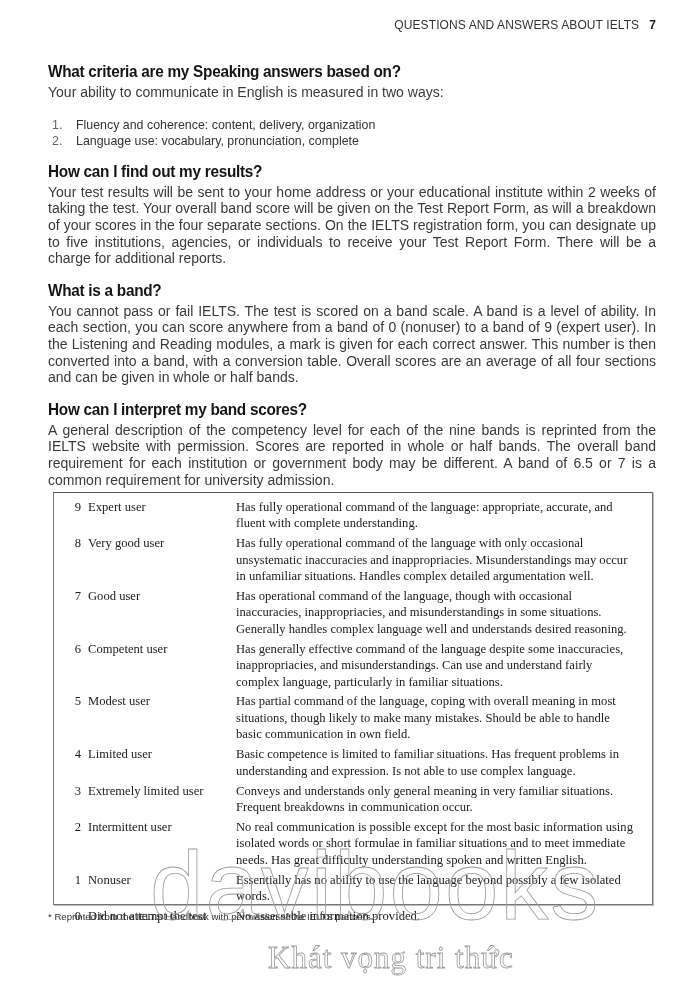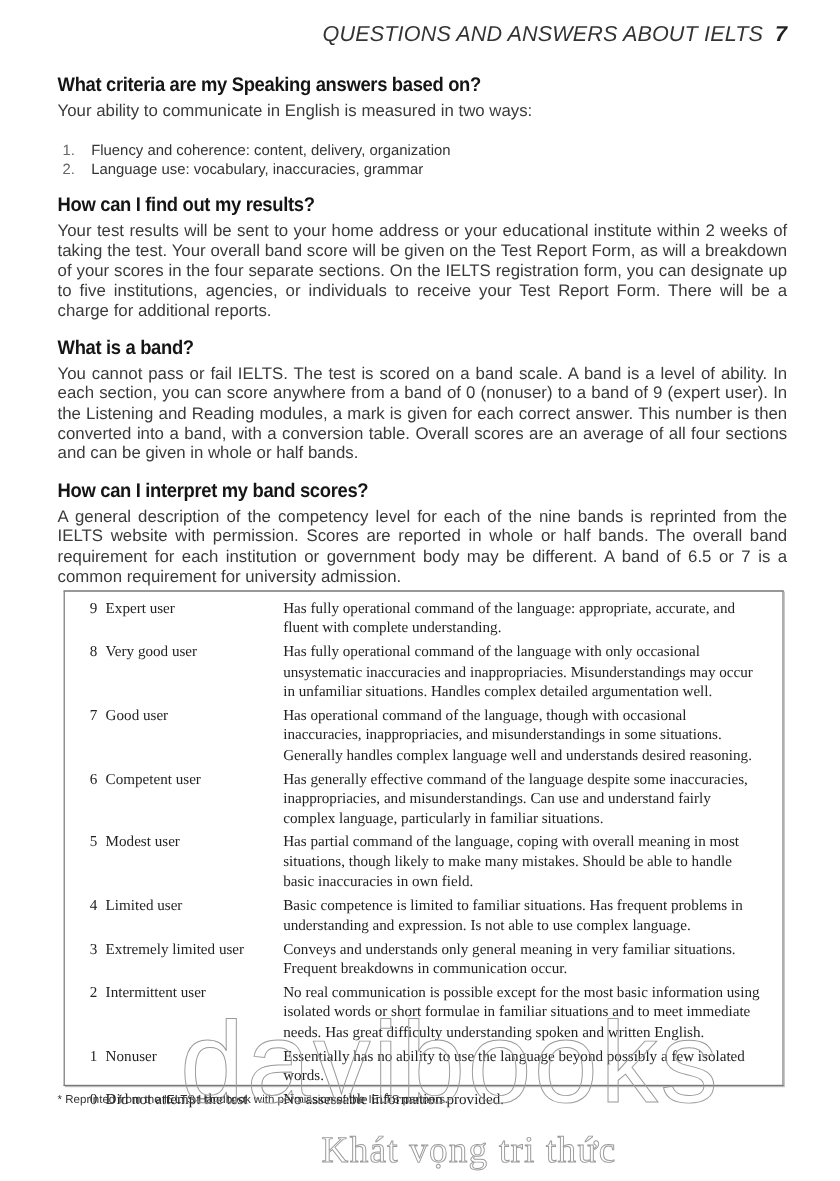--- a/index.html
+++ b/index.html
@@ -3,23 +3,22 @@
   <meta charset="utf-8">
   <style>
     html, body { margin: 0; padding: 0; }
     body {
       width: 700px; height: 984px; background: #ffffff; position: relative; overflow: hidden;
       color: #2a2a2a;
     }
     .page { position: absolute; left: 0; top: 0; width: 700px; height: 984px; }
     .running-head {
       position: absolute; top: 18px; right: 44px;
-      font-family: "Liberation Sans", sans-serif; font-size: 18px; color: #333;
+      font-family: "Liberation Sans", sans-serif; font-size: 12px; color: #333;
       letter-spacing: 0.1px;
-      font-style: italic;
     }
     .running-head .pg { font-weight: bold; margin-left: 10px; color: #222; }
     .content { position: absolute; left: 48px; top: 62px; width: 608px; }
     h2 {
       font-family: "Liberation Sans", sans-serif; font-weight: bold; font-size: 16.5px;
       color: #151515; margin: 0 0 3px 0; letter-spacing: -0.3px;
       transform: scaleX(0.93); transform-origin: left center;
       white-space: nowrap;
     }
     p.body {
@@ -78,21 +77,21 @@
     <div class="sec sec1">
       <h2>What criteria are my Speaking answers based on?</h2>
       <p class="body">Your ability to communicate in English is measured in two ways:</p>
       <ol class="crit">
         <li>
           <span class="n">1.</span>
           <span>Fluency and coherence: content, delivery, organization</span>
         </li>
         <li>
           <span class="n">2.</span>
-          <span>Language use: vocabulary, inaccuracies, grammar</span>
+          <span>Language use: vocabulary, pronunciation, complete</span>
         </li>
       </ol>
     </div>
 
     <div class="sec">
       <h2>How can I find out my results?</h2>
       <p class="body">Your test results will be sent to your home address or your educational institute within 2 weeks of taking the test. Your overall band score will be given on the Test Report Form, as will a breakdown of your scores in the four separate sections. On the IELTS registration form, you can designate up to five institutions, agencies, or individuals to receive your Test Report Form. There will be a charge for additional reports.</p>
     </div>
 
     <div class="sec">
@@ -124,21 +123,21 @@
           <span class="desc">Has operational command of the language, though with occasional inaccuracies, inappropriacies, and misunderstandings in some situations. Generally handles complex language well and understands desired reasoning.</span>
         </div>
       <div class="band-row">
           <span class="num">6</span>
           <span class="lbl">Competent user</span>
           <span class="desc">Has generally effective command of the language despite some inaccuracies, inappropriacies, and misunderstandings. Can use and understand fairly complex language, particularly in familiar situations.</span>
         </div>
       <div class="band-row">
           <span class="num">5</span>
           <span class="lbl">Modest user</span>
-          <span class="desc">Has partial command of the language, coping with overall meaning in most situations, though likely to make many mistakes. Should be able to handle basic inaccuracies in own field.</span>
+          <span class="desc">Has partial command of the language, coping with overall meaning in most situations, though likely to make many mistakes. Should be able to handle basic communication in own field.</span>
         </div>
       <div class="band-row">
           <span class="num">4</span>
           <span class="lbl">Limited user</span>
           <span class="desc">Basic competence is limited to familiar situations. Has frequent problems in understanding and expression. Is not able to use complex language.</span>
         </div>
       <div class="band-row">
           <span class="num">3</span>
           <span class="lbl">Extremely limited user</span>
           <span class="desc">Conveys and understands only general meaning in very familiar situations. Frequent breakdowns in communication occur.</span>

